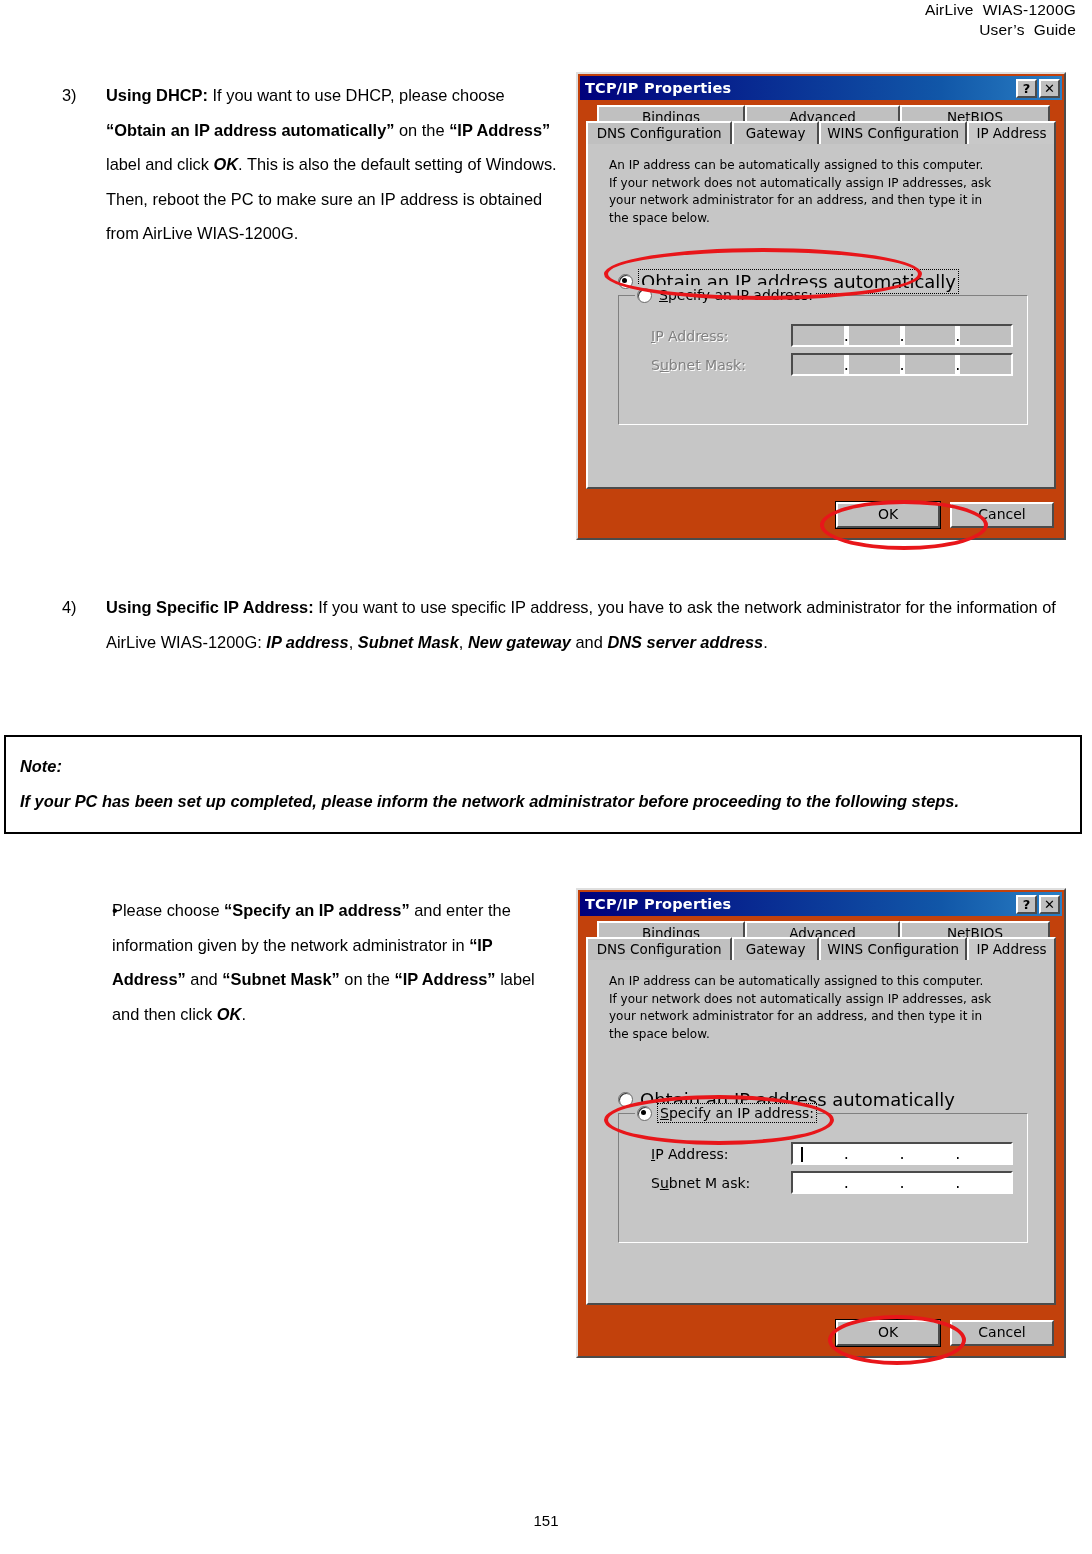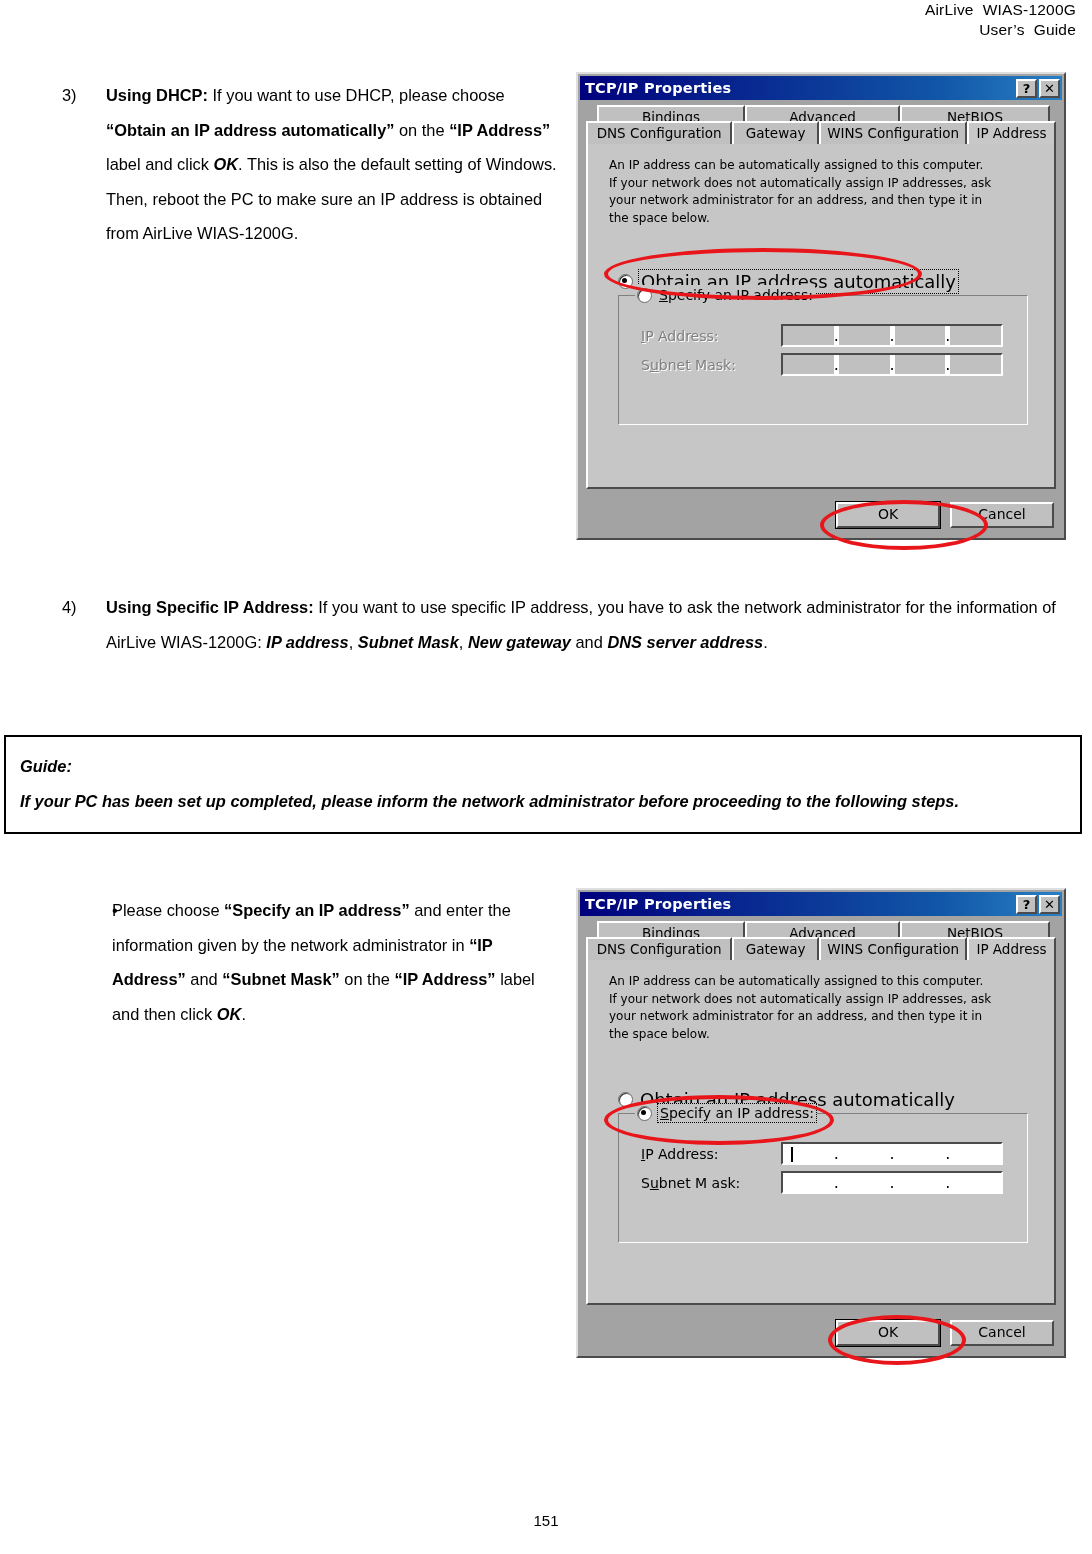--- a/index.html
+++ b/index.html
@@ -89,21 +89,21 @@
     font-size: 16.4px;
     line-height: 34.5px;
     font-style: italic;
   }
   .notebox .note-title { font-weight: bold; font-style: italic; }
   .notebox .note-text  { font-style: italic; font-weight: bold; }
 
   
   .dlg {
     position: absolute;
-    background: #a3a3a3;
+    background: #c2410c;
     border-top: 2px solid #dfdfdf;
     border-left: 2px solid #dfdfdf;
     border-right: 2px solid #4b4b4b;
     border-bottom: 2px solid #4b4b4b;
     box-sizing: border-box;
     font-family: "DejaVu Sans", sans-serif;
     color: #000;
   }
   #dialog1 { left: 576px; top: 72px; width: 490px; height: 468px; }
   #dialog2 { left: 576px; top: 888px; width: 490px; height: 470px; }
@@ -250,21 +250,21 @@
     padding: 0 2px;
     display: flex;
     align-items: center;
     font-size: 14px;
     height: 20px;
   }
 
   .field-row {
     display: flex;
     align-items: center;
-    margin: 6px 0 0 12px;
+    margin: 6px 0 0 22px;
     font-size: 14px;
   }
   .field-row .flabel {
     width: 140px;
     white-space: nowrap;
   }
   .field-row.disabled .flabel {
     color: #808080;
     text-shadow: 1px 1px 0 #ffffff;
   }
@@ -431,21 +431,21 @@
 
 <div class="annot" style="left:604px; top:248px; width:310px; height:44px;"></div>
 <div class="annot" style="left:820px; top:500px; width:160px; height:42px;"></div>
 
 <div class="numitem" id="item4">
   <span class="marker">4)</span>
   <div class="itembody"><b class="bld">Using Specific IP Address:</b><span> If you want to use specific IP address, you have to ask the network administrator for the information of AirLive WIAS-1200G: </span><i class="bi">IP address</i><span>, </span><i class="bi">Subnet Mask</i><span>, </span><i class="bi">New gateway</i><span> and </span><i class="bi">DNS server address</i><span>.</span></div>
 </div>
 
 <div class="notebox">
-  <div class="note-title">Guide:</div>
+  <div class="note-title">Note:</div>
   <div class="note-text">If your PC has been set up completed, please inform the network administrator before proceeding to the following steps.</div>
 </div>
 
 <div class="bulletitem">
   <span class="bullet">•</span>
   <div class="bulletbody"><span>Please choose </span><b class="bld">“Specify an IP address”</b><span> and enter the information given by the network administrator in </span><b class="bld">“IP Address”</b><span> and </span><b class="bld">“Subnet Mask”</b><span> on the </span><b class="bld">“IP Address”</b><span> label and then click </span><i class="bi">OK</i><span>.</span></div>
 </div>
 
 <div class="dlg" id="dialog2">
   <div class="titlebar">

